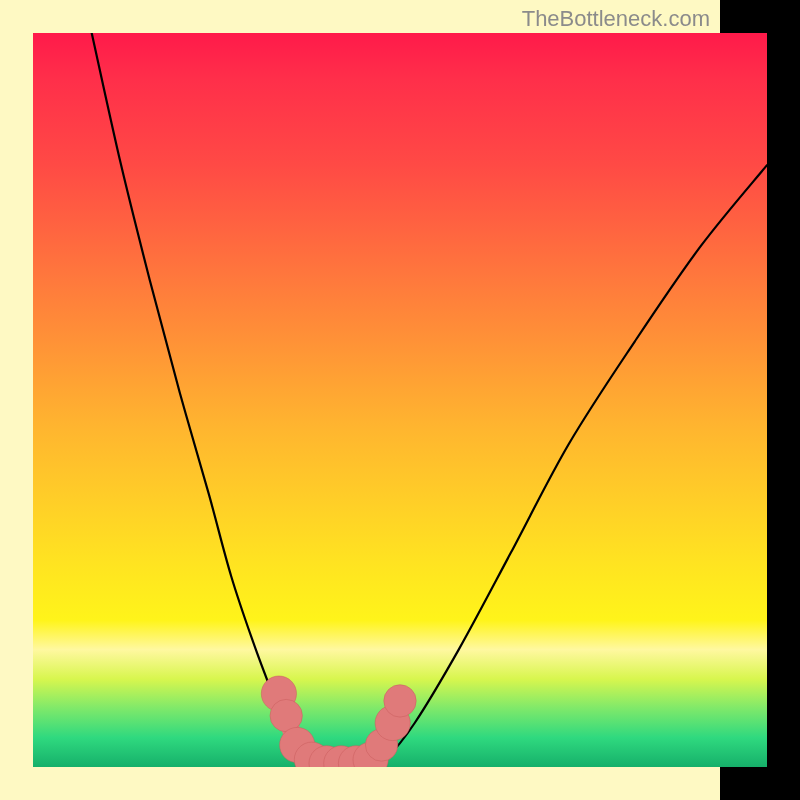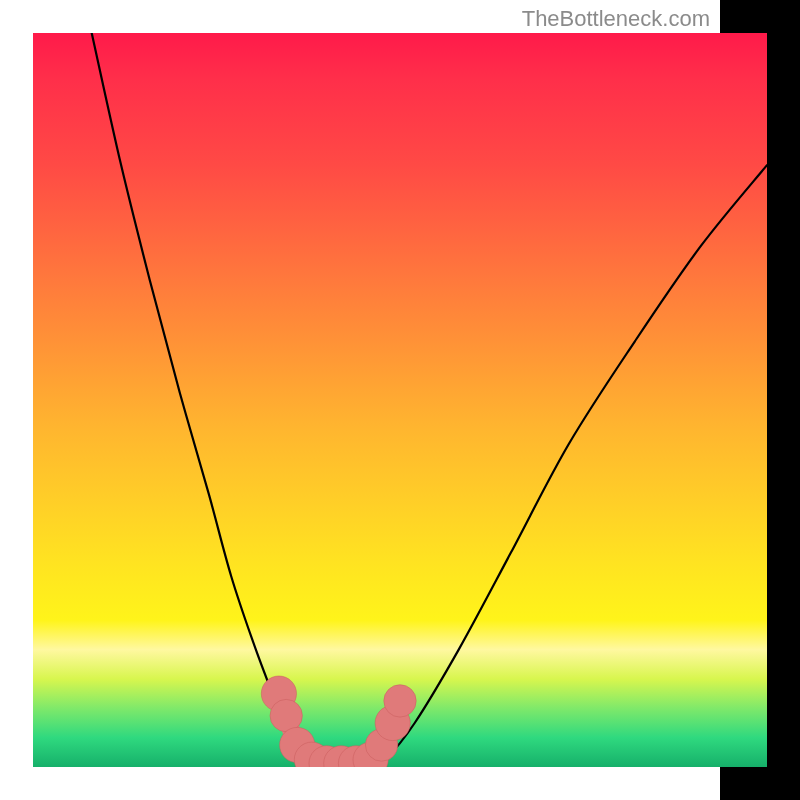--- a/index.html
+++ b/index.html
@@ -8,21 +8,21 @@
     width: 800px;
     height: 800px;
     background: #000;
     overflow: hidden;
     font-family: Arial, Helvetica, sans-serif;
   }
   .frame {
     position: relative;
     width: 720px;
     height: 800px;
-    background: #ffffff;
+    background: #fef9c3;
   }
   .watermark {
     position: absolute;
     top: 6px;
     right: 10px;
     color: #8b8b8b;
     font-size: 22px;
     font-weight: 500;
     letter-spacing: 0px;
     z-index: 50;

